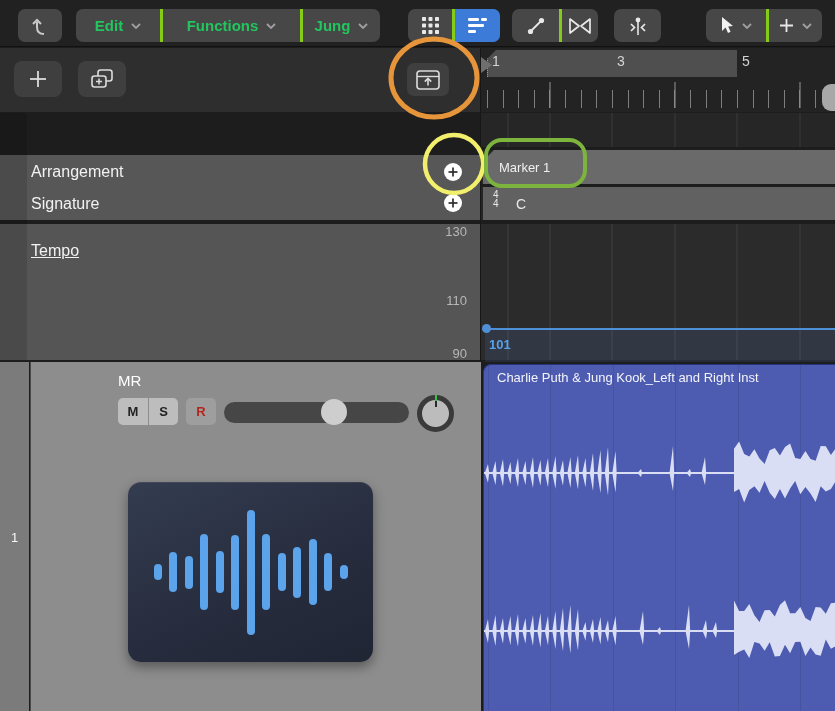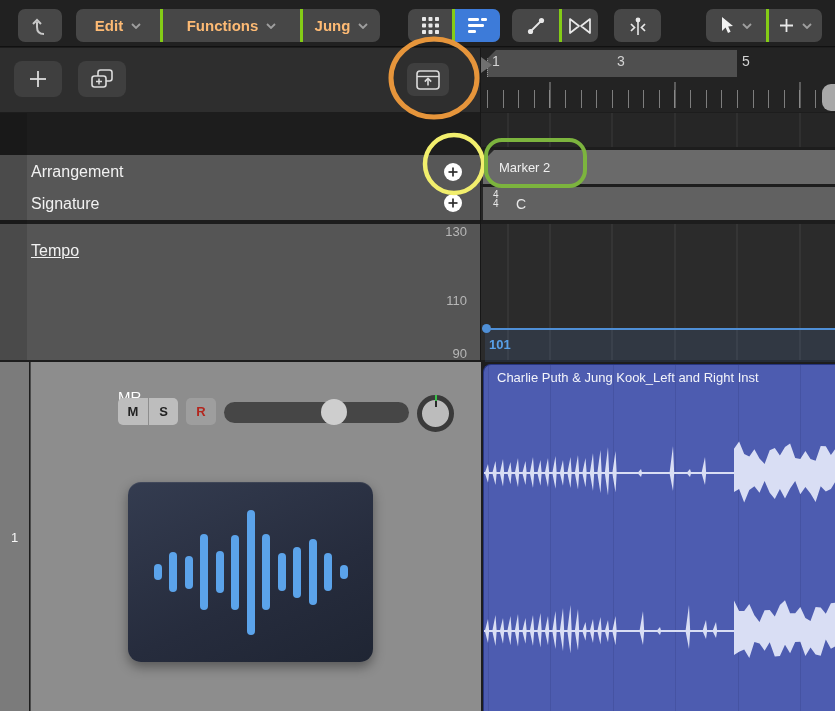--- a/index.html
+++ b/index.html
@@ -8,21 +8,21 @@
   .app { position:relative; width:835px; height:711px; background:#1d1d1d; overflow:hidden;
          -webkit-user-select:none; user-select:none; }
   .abs { position:absolute; }
 
   
   .toolbar1 { left:0; top:0; width:835px; height:47px; background:#212121; border-bottom:1px solid #111; }
   .tb-btn { position:absolute; top:9px; height:33px; background:#474747; border:none; border-radius:7px;
             display:flex; align-items:center; justify-content:center; cursor:default; }
   .seg { position:absolute; top:9px; height:33px; background:#474747; border-radius:7px; display:flex; overflow:hidden; }
   .seg .sg { border:none; background:transparent; height:100%; display:flex; align-items:center; justify-content:center;
-             gap:8px; color:#fdba74; font-size:15px; font-weight:600; font-family:"Liberation Sans",sans-serif; }
+             gap:8px; color:#22c55e; font-size:15px; font-weight:600; font-family:"Liberation Sans",sans-serif; }
   .seg .sg + .sg { border-left:3px solid #84cc16; }
   .seg .sg.sel { background:#3d7bd9; }
   .chev { display:flex; align-items:center; }
 
   
   .toolbar2 { left:0; top:48px; width:481px; height:64px; background:#2e2e2e; }
   .gt-btn { position:absolute; background:#3f3f3f; border:none; border-radius:8px;
             display:flex; align-items:center; justify-content:center; }
 
   
@@ -69,21 +69,21 @@
 
   .playhead-handle { position:absolute; left:341px; top:36px; width:24px; height:27px;
                      background:#a8a8a8; border-radius:9px; }
   .ruler-tri { position:absolute; left:-10px; top:5px; width:0; height:0;
                border-left:11px solid #6f6f6f; border-top:8px solid transparent; border-bottom:8px solid transparent; }
 
   
   .trk-numcol { left:0; top:362px; width:29px; height:349px; background:#7b7b7b; }
   .trk-num { position:absolute; left:0; top:168px; width:29px; text-align:center; color:#f7f7f7; font-size:13px; }
   .trk-header { left:30px; top:362px; width:451px; height:349px; background:#8d8d8d; border-left:1px solid #4a4a4a; }
-  .trk-name { position:absolute; left:87px; top:26px; color:#ffffff; font-size:15px;text-align:right; }
+  .trk-name { position:absolute; left:87px; top:10px; color:#ffffff; font-size:15px;text-align:right; }
   .ms-group { position:absolute; left:87px; top:36px; display:flex; border-radius:5px; overflow:hidden; }
   .ms-btn { width:30px; height:27px; border:none; background:#bdbdbd; color:#222; font-size:13px; font-weight:700;
             font-family:"Liberation Sans",sans-serif; }
   .ms-btn + .ms-btn { border-left:1px solid #8d8d8d; }
   .r-btn { position:absolute; left:155px; top:36px; width:30px; height:27px; border:none; border-radius:5px;
            background:#9e9e9e; color:#b3261e; font-size:13px; font-weight:700; font-family:"Liberation Sans",sans-serif; }
   .vol-slider { position:absolute; left:193px; top:40px; width:185px; height:21px; background:#464646; border-radius:10.5px; }
   .vol-thumb { position:absolute; left:97px; top:-3px; width:26px; height:26px; background:#cecece; border-radius:50%; }
   .pan-knob { position:absolute; left:386px; top:33px; width:37px; height:37px; border-radius:50%;
               background:#bcbcbc; border:5px solid #3a3a3a; }
@@ -290,21 +290,21 @@
   </div>
 
   <div class="abs left-strip"></div>
 
   <div class="content-row grid-dark" style="top:113px;height:34px;background-color:#262626;">
     <div class="ruler-tri" style="left:0px;top:-56px;"></div>
   </div>
 
   <div class="content-row" style="top:150px;height:34px;background-color:#262626;">
     <div class="marker-region grid-lite">
-      <span class="txt">Marker 2</span>
+      <span class="txt">Marker 1</span>
     </div>
   </div>
 
   <div class="content-row" style="top:187px;height:33px;background-color:#262626;">
     <div class="sig-region grid-lite">
       <div class="sig-frac">
         <div>4</div>
         <div>4</div>
       </div>
       <span class="sig-key">C</span>

